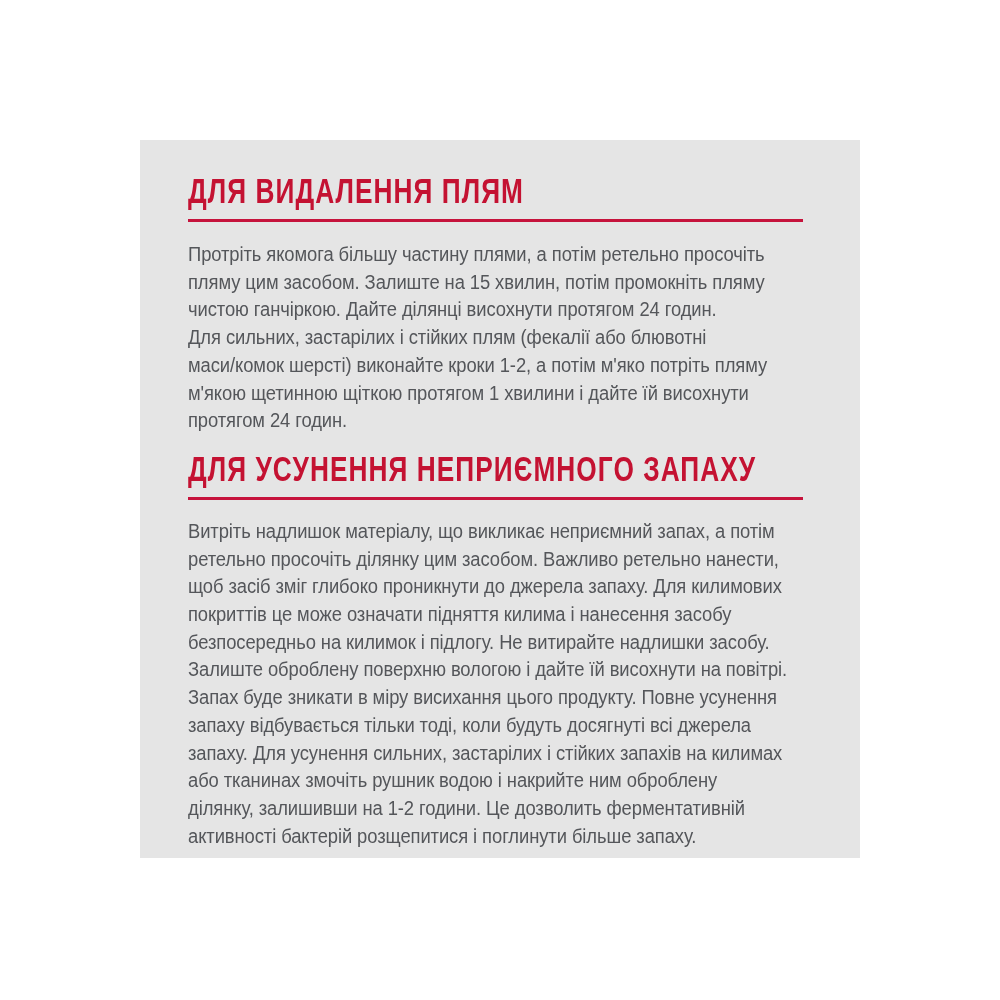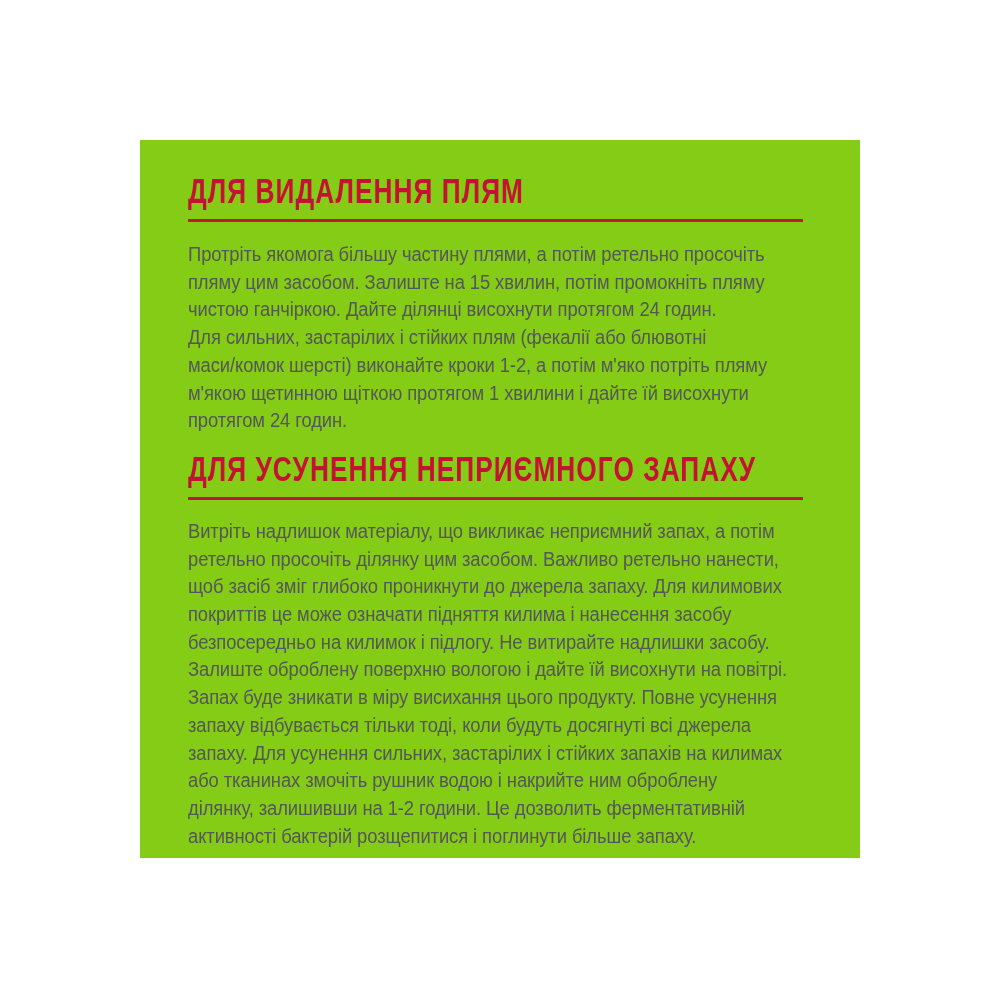--- a/index.html
+++ b/index.html
@@ -16,21 +16,21 @@
     width: 1000px;
     height: 1000px;
     background: #ffffff;
   }
   .card {
     position: absolute;
     left: 140px;
     top: 140px;
     width: 720px;
     height: 718px;
-    background: #84cc16;
+    background: #e5e5e5;
     box-sizing: border-box;
     padding: 33px 45px 0 48px;
   }
   .section-heading {
     margin: 0;
     font-size: 35px;
     line-height: 36px;
     font-weight: bold;
     color: #c41232;
     letter-spacing: 0.04em;

